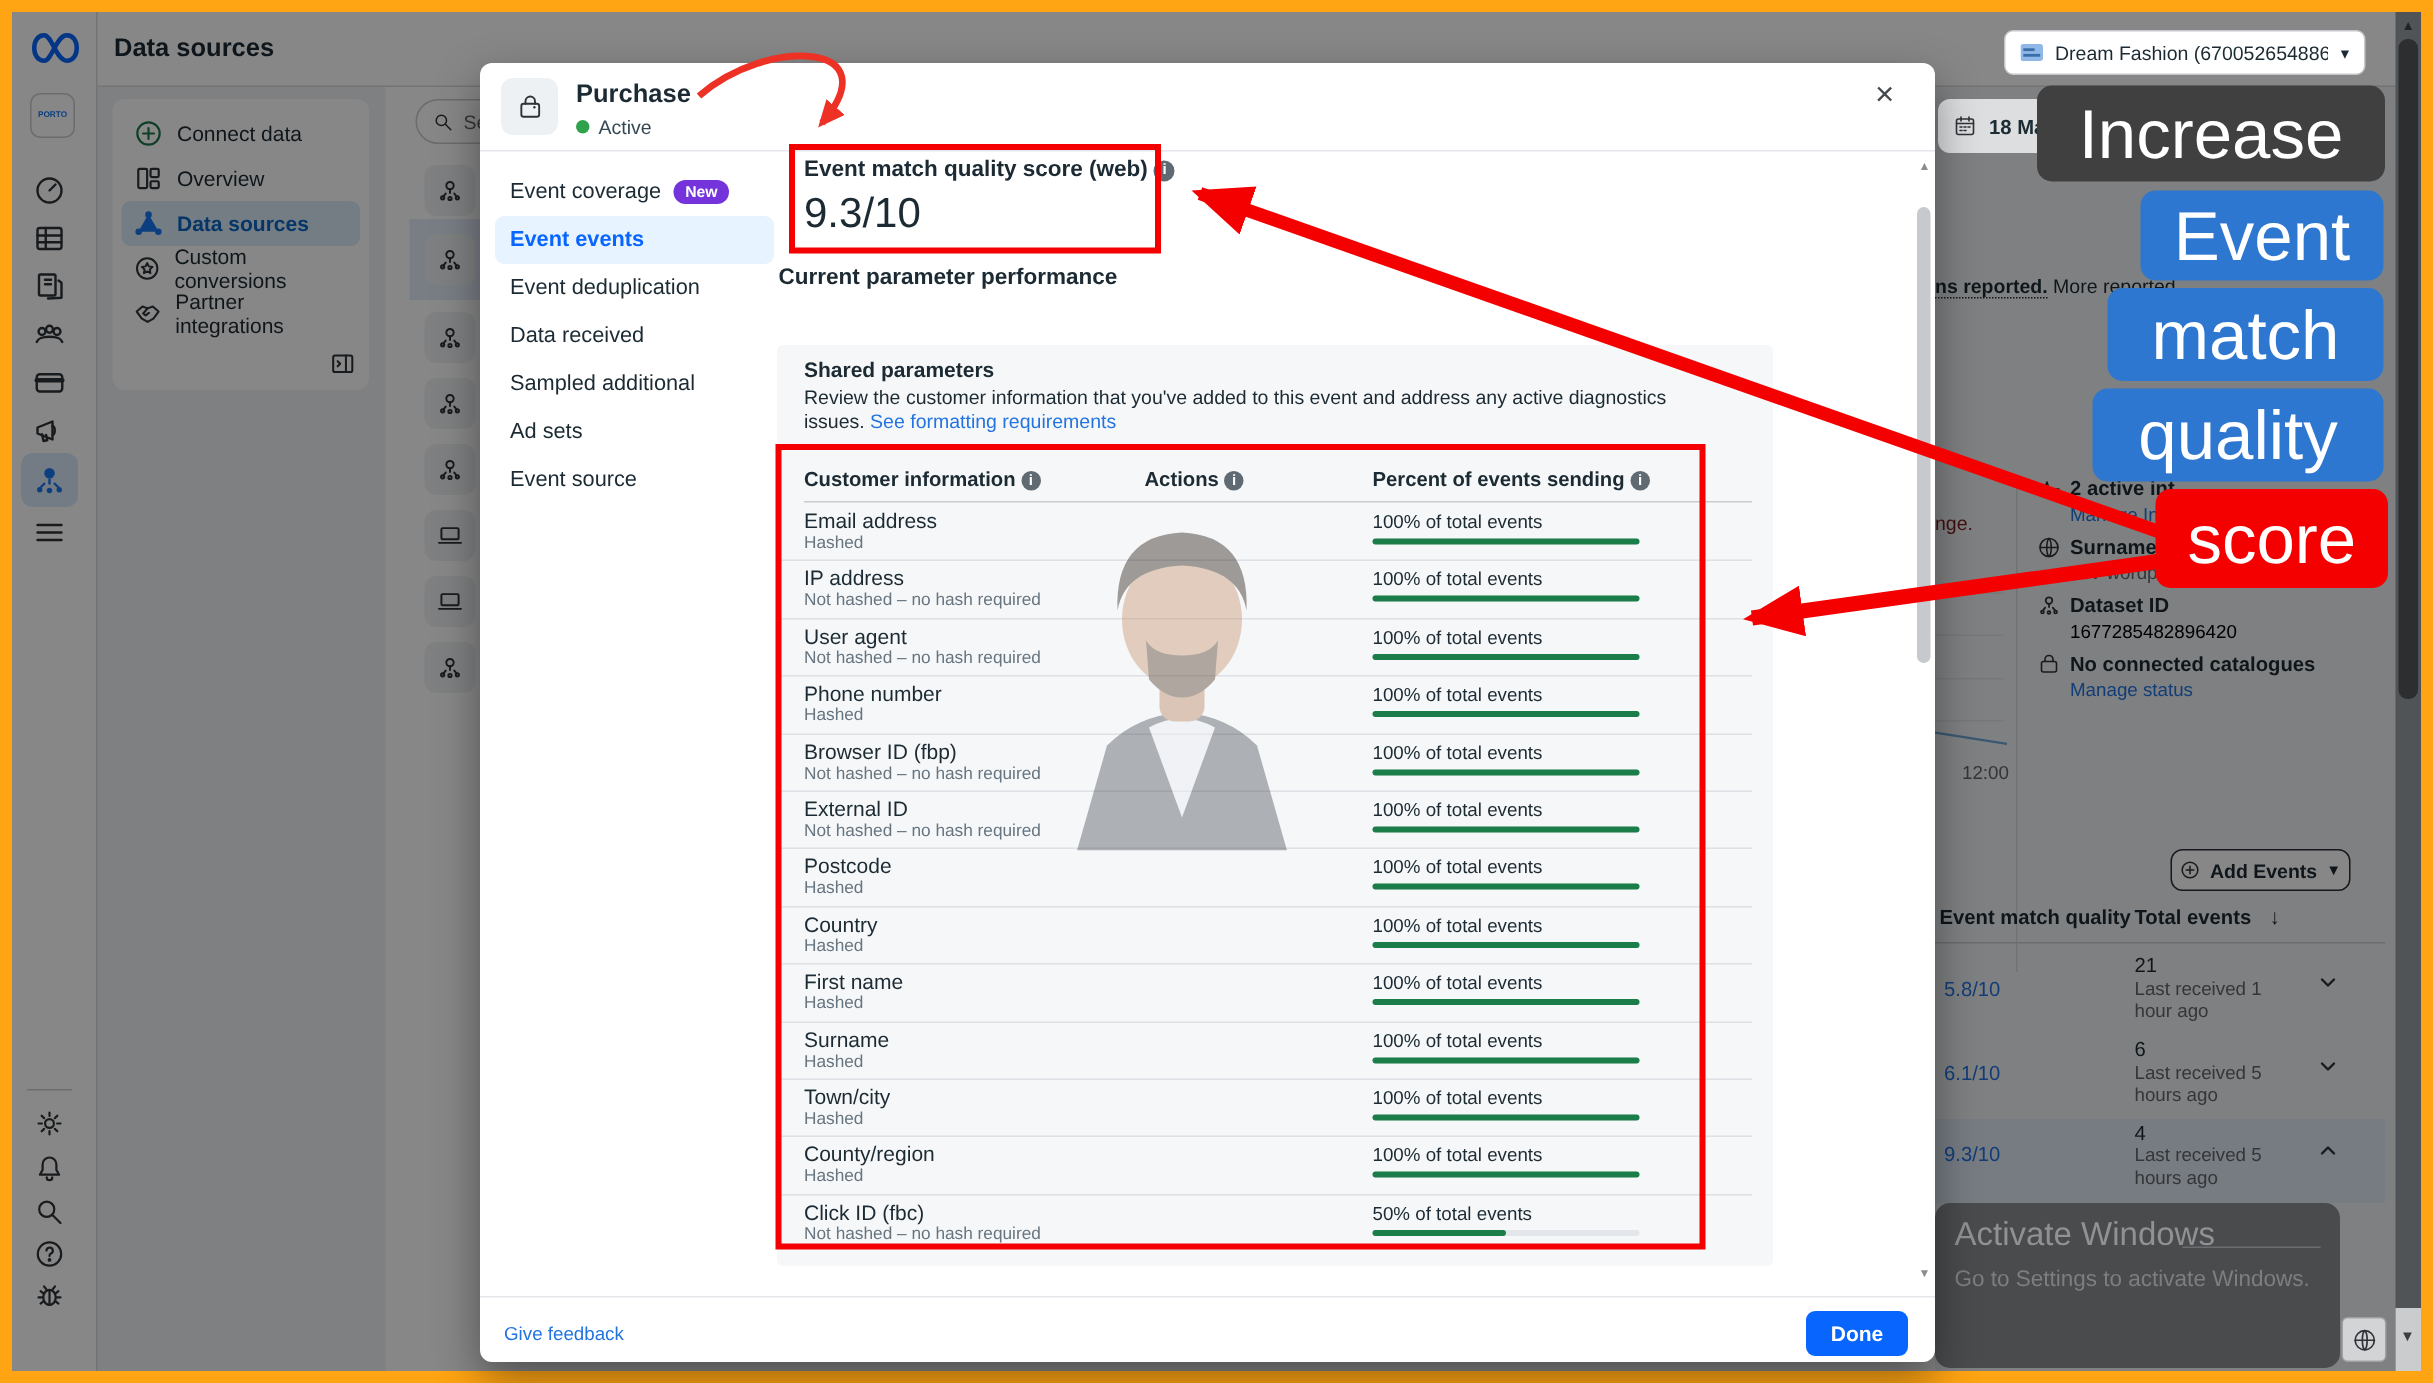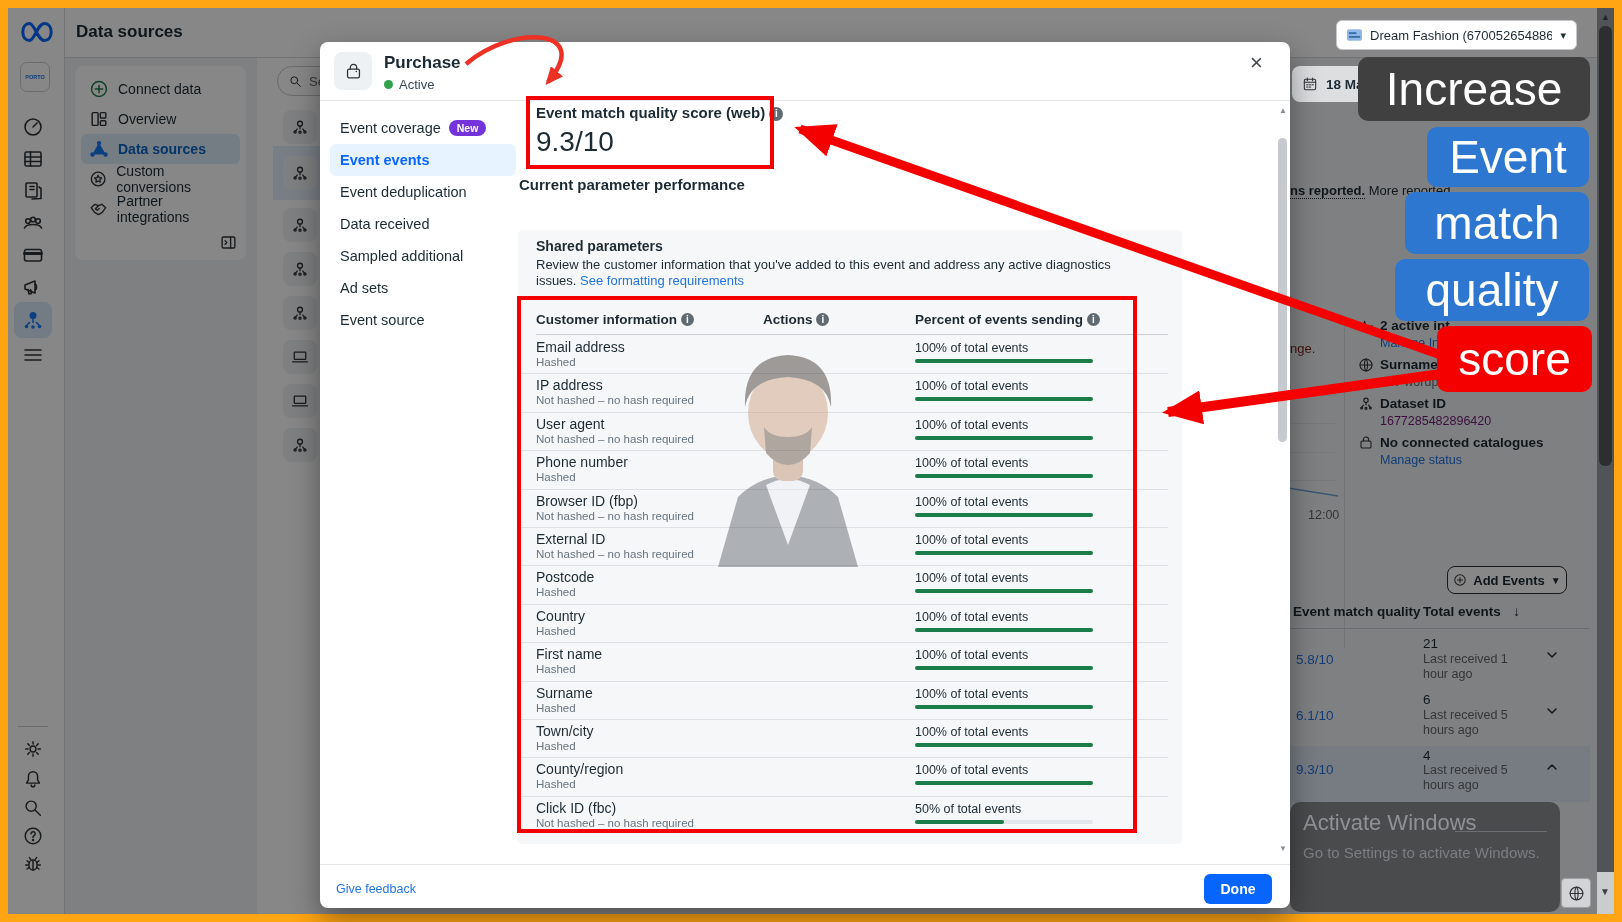--- a/index.html
+++ b/index.html
@@ -256,21 +256,21 @@
   <div class="abs rbold" style="left:1380px;top:357px;font-size:13.5px;">Surname</div>
   <div class="abs" style="left:1380px;top:375px;font-size:12.5px;color:#65676b;">dev-wordpres</div>
   <div class="abs" style="left:1358px;top:396px;"><svg class="ic" width="16" height="16" viewBox="0 0 22 22">
         <circle cx="11" cy="6" r="3"></circle>
         <path d="M11 9v3M7.5 12.5L5.5 15M14.5 12.5l2 2.5"></path>
         <circle cx="5" cy="16.5" r="1.3"></circle>
         <circle cx="11" cy="17" r="1.3"></circle>
         <circle cx="17" cy="16.5" r="1.3"></circle>
       </svg></div>
   <div class="abs rbold" style="left:1380px;top:396px;font-size:13.5px;">Dataset ID</div>
-  <div class="abs" style="left:1380px;top:414px;font-size:12.5px;color:#701a75;">1677285482896420</div>
+  <div class="abs" style="left:1380px;top:414px;font-size:12.5px;color:#000000;">1677285482896420</div>
   <div class="abs" style="left:1358px;top:435px;"><svg class="ic" width="16" height="16" viewBox="0 0 24 24">
         <path d="M8 9V7a4 4 0 0 1 8 0v2"></path>
         <rect x="4.5" y="9" width="15" height="10.5" rx="2"></rect>
       </svg></div>
   <div class="abs rbold" style="left:1380px;top:435px;font-size:13.5px;">No connected catalogues</div>
   <div class="abs rlink" style="left:1380px;top:453px;font-size:12.5px;">Manage status</div>
 
   <div class="abs" style="left:1447px;top:566px;width:120px;height:28px;background:#fff;border:1.5px solid #2b2f33;border-radius:8px;display:flex;align-items:center;justify-content:center;gap:6px;font-size:13px;font-weight:bold;color:#1c2b33;">
     <svg class="ic" width="14" height="14" viewBox="0 0 22 22">
         <circle cx="11" cy="11" r="8.2"></circle>

